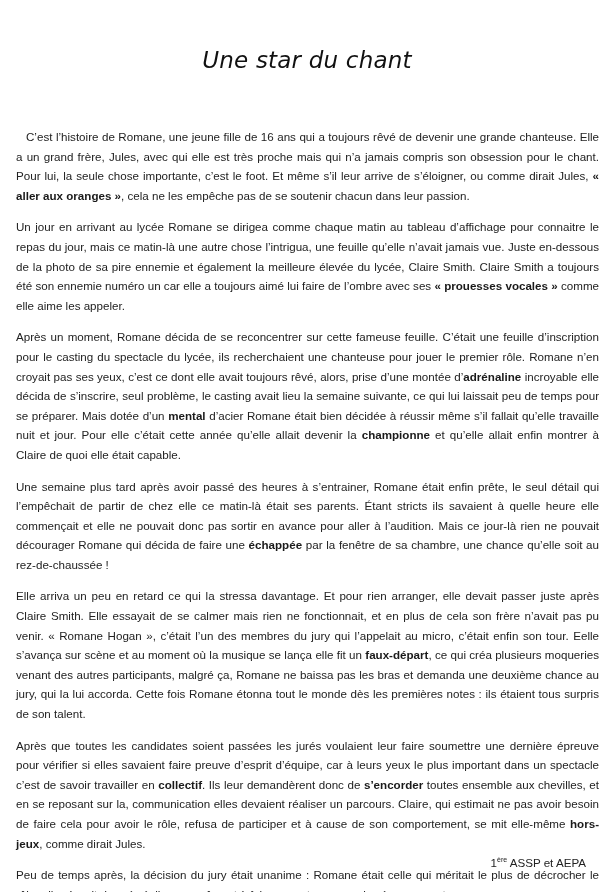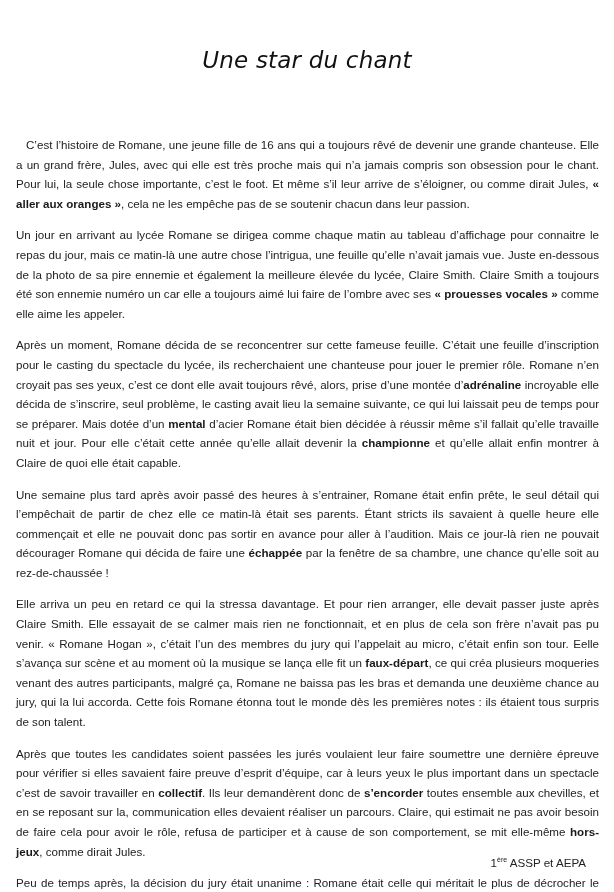--- a/index.html
+++ b/index.html
@@ -7,21 +7,21 @@
     .page { position: absolute; left: 0; top: 0; width: 614px; height: 892px; }
     .title {
       position: absolute; top: 32px; left: 0; width: 614px; text-align: center;
       font-family: "DejaVu Sans", sans-serif; font-style: italic; font-size: 23px; font-weight: normal; color: #111;
       letter-spacing: 0.2px;
     }
     .body-text {
       position: absolute; left: 16px; width: 583px; top: 127px;
       font-size: 11.6px; line-height: 19.6px; text-align: justify; color: #222;
     }
-    .body-text p { margin: 8px 0 12px 0; }
+    .body-text p { margin: 0 0 12px 0; }
     .body-text p.first { text-indent: 10px; }
     .body-text b { font-weight: bold; color: #1a1a1a; }
     .signature {
       position: absolute; right: 28px; top: 856px;
       font-size: 11.6px; color: #222;
     }
     .signature sup { font-size: 7px; vertical-align: 5px; }
   </style>
 </head>
 <body>

